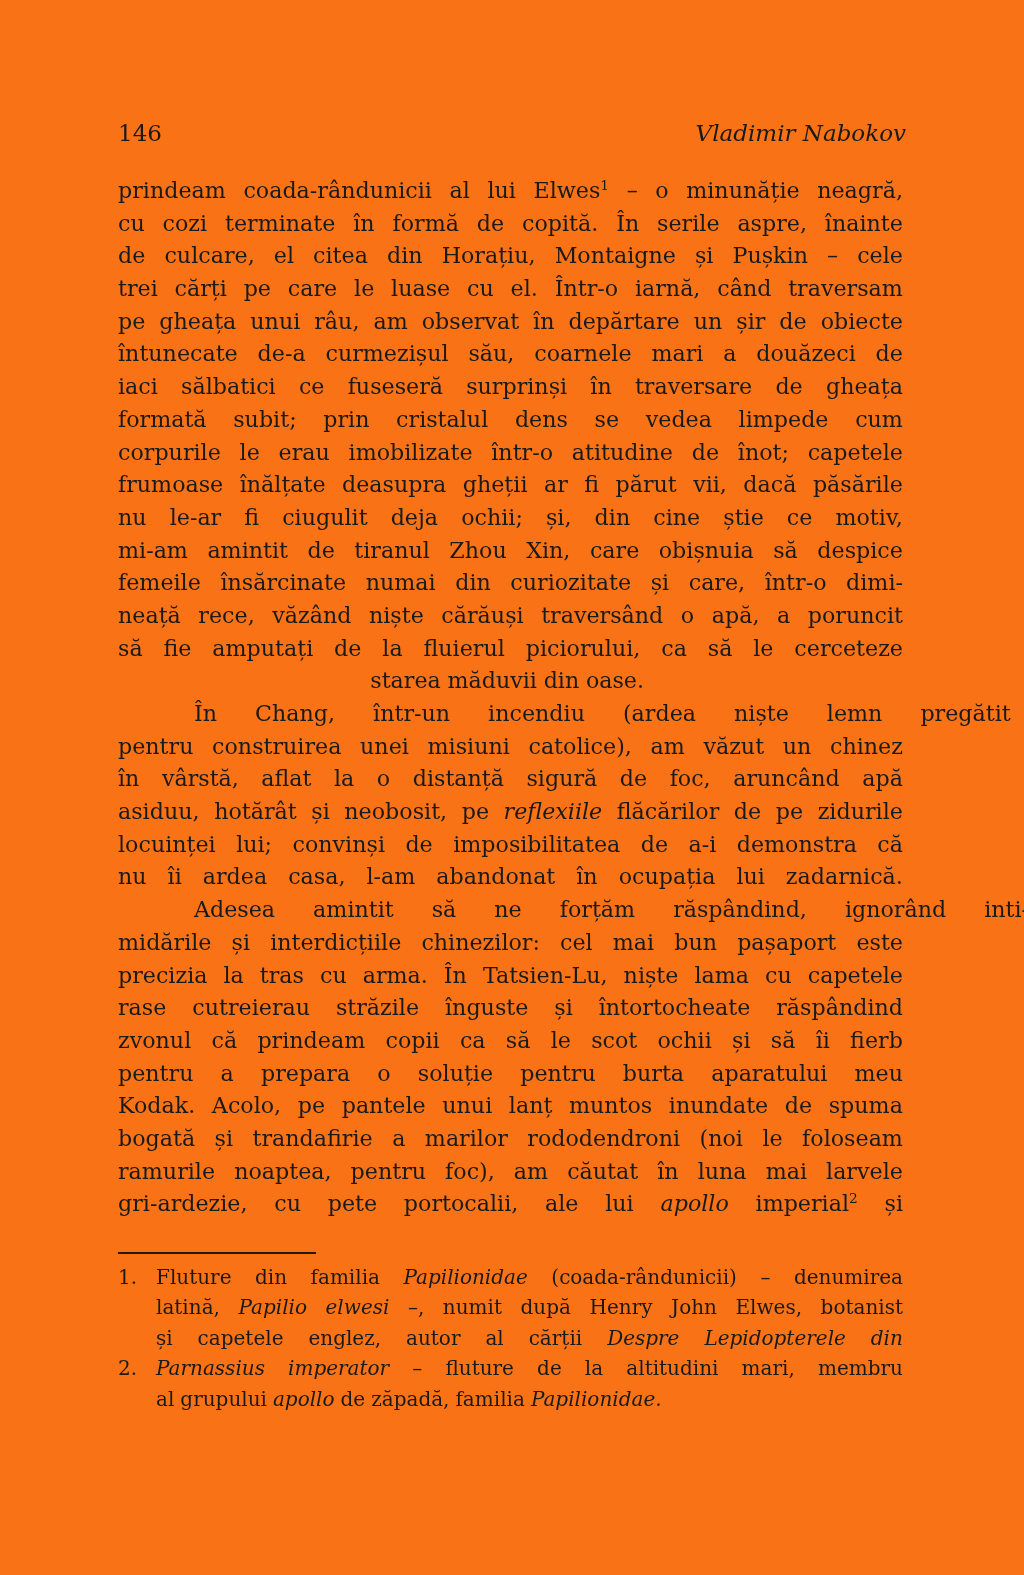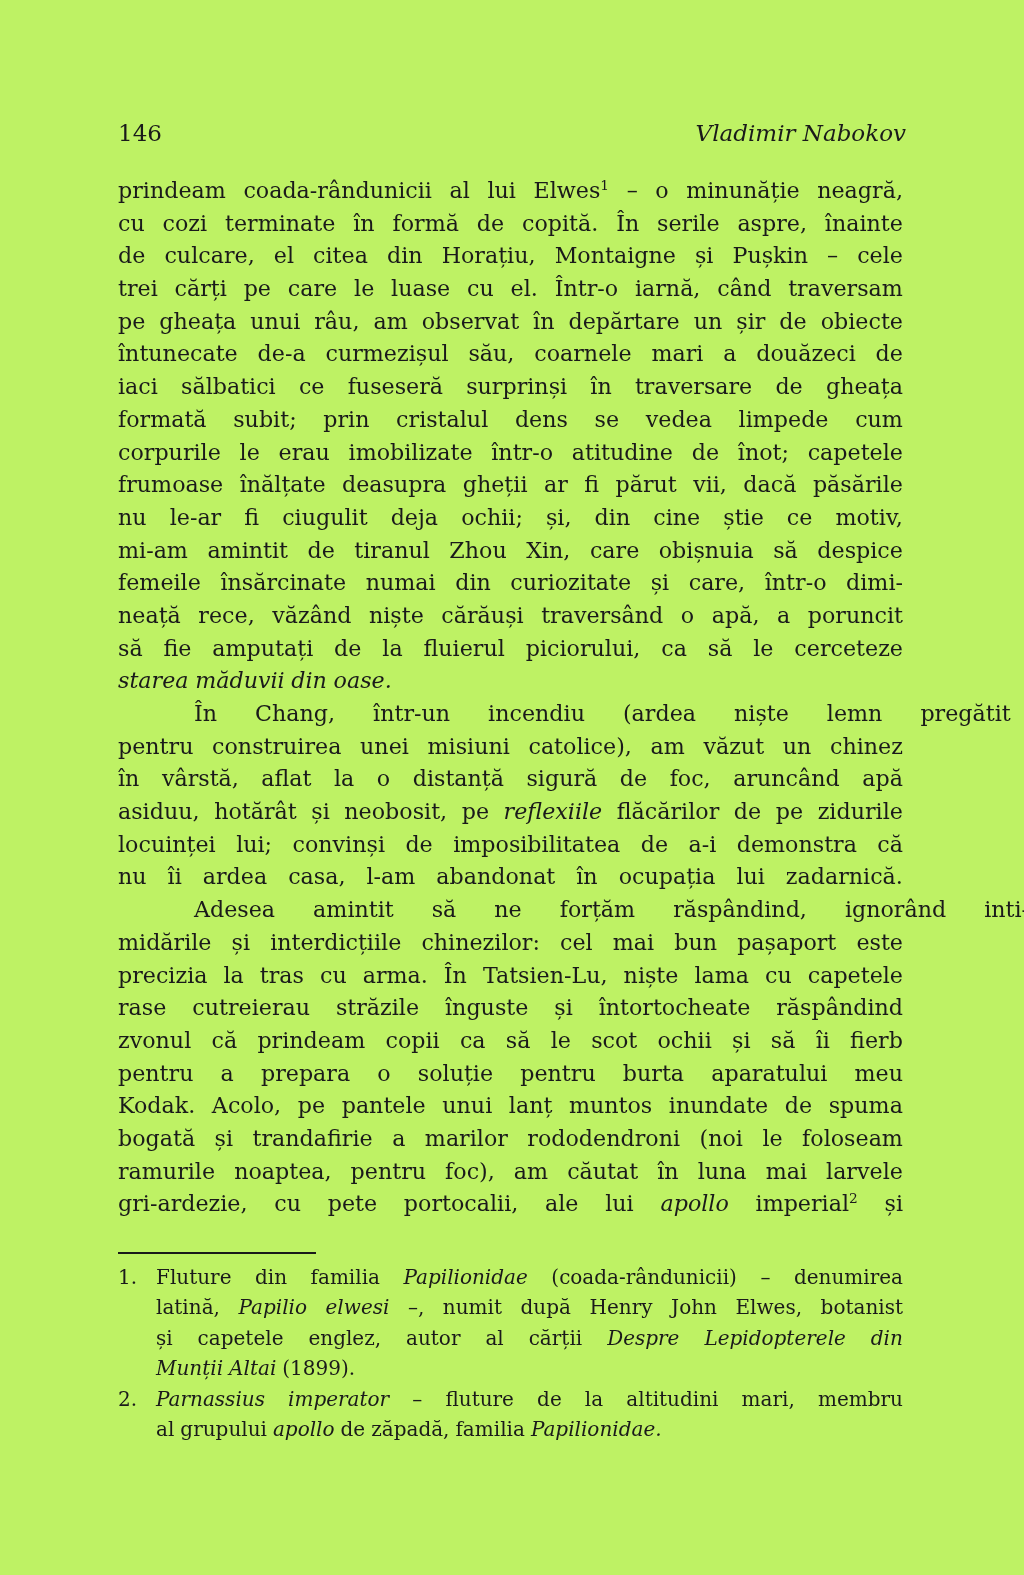--- a/index.html
+++ b/index.html
@@ -1,27 +1,27 @@
 <!DOCTYPE html>
 <html><head>
 <meta charset="utf-8">
 <style>
   html, body { margin: 0; padding: 0; background: #ffffff; }
   body { width: 1024px; height: 1575px; position: relative; overflow: hidden;
          font-family: "DejaVu Serif", "Liberation Serif", serif; color: #1a1a1a; }
-  .page { position: absolute; left: 0; top: 0; width: 1024px; height: 1575px; background: #bef264; }
+  .page { position: absolute; left: 0; top: 0; width: 1024px; height: 1575px; background: #f97316; }
   .hdr { position: absolute; top: 118px; font-size: 23px; line-height: 30px; }
   .hdr-num { left: 118px; }
   .hdr-auth { right: 118px; font-style: italic; }
   .body-lines { position: absolute; left: 118px; top: 174px; width: 785px; }
   .ln { display: block; height: 32.7px; line-height: 32.7px; font-size: 22.2px;
         text-align: justify; text-align-last: justify; white-space: nowrap; overflow: visible; }
   .ln.indent { text-indent: 38px; }
   .jline { display: flex; justify-content: space-between; white-space: pre; }
-  .jline.left { justify-content: flex-start; font-style: italic; }
+  .jline.left { justify-content: center; }
   .jline.left .w { margin-right: 0.3em; }
   .jline.indent { padding-left: 38px; }
   .w { white-space: pre; }
   sup { font-size: 0.62em; line-height: 0; vertical-align: 0.55em; }
   i { font-style: italic; margin-top: 40px; }
   .fn-rule { position: absolute; left: 118px; top: 1252px; width: 198px; height: 2px; background: #1a1a1a; }
   .fn { position: absolute; left: 118px; top: 1262px; width: 785px; }
   .fn-item { position: relative; padding-left: 38px; }
   .fn-num { position: absolute; left: 0; top: 0; font-size: 20px; line-height: 30.4px; }
   .fn-ln { display: flex; justify-content: space-between; height: 30.4px; line-height: 30.4px; font-size: 20px; white-space: pre; }
@@ -70,21 +70,20 @@
       <div class="jline ln"><span class="w"><span>gri-ardezie,</span></span><span class="w"><span>cu</span></span><span class="w"><span>pete</span></span><span class="w"><span>portocalii,</span></span><span class="w"><span>ale</span></span><span class="w"><span>lui</span></span><span class="w"><i>apollo</i></span><span class="w"><span>imperial</span><sup>2</sup></span><span class="w"><span>și</span></span></div>
     </div>
 
   <div class="fn-rule"></div>
   <div class="fn" id="footnotes">
       <div class="fn-item">
         <span class="fn-num">1.</span>
         <div class="fn-ln"><span class="w"><span>Fluture</span></span><span class="w"><span>din</span></span><span class="w"><span>familia</span></span><span class="w"><i>Papilionidae</i></span><span class="w"><span>(coada-rândunicii)</span></span><span class="w"><span>–</span></span><span class="w"><span>denumirea</span></span></div>
         <div class="fn-ln"><span class="w"><span>latină,</span></span><span class="w"><i>Papilio</i></span><span class="w"><i>elwesi</i></span><span class="w"><span>–,</span></span><span class="w"><span>numit</span></span><span class="w"><span>după</span></span><span class="w"><span>Henry</span></span><span class="w"><span>John</span></span><span class="w"><span>Elwes,</span></span><span class="w"><span>botanist</span></span></div>
         <div class="fn-ln"><span class="w"><span>și</span></span><span class="w"><span>capetele</span></span><span class="w"><span>englez,</span></span><span class="w"><span>autor</span></span><span class="w"><span>al</span></span><span class="w"><span>cărții</span></span><span class="w"><i>Despre</i></span><span class="w"><i>Lepidopterele</i></span><span class="w"><i>din</i></span></div>
-        <div class="fn-ln left"><span class="w"><i>Munții</i></span><span class="w"><i>Altai</i></span><span class="w"><span>(1899).</span></span></div>
       </div>
       <div class="fn-item">
         <span class="fn-num">2.</span>
         <div class="fn-ln"><span class="w"><i>Parnassius</i></span><span class="w"><i>imperator</i></span><span class="w"><span>–</span></span><span class="w"><span>fluture</span></span><span class="w"><span>de</span></span><span class="w"><span>la</span></span><span class="w"><span>altitudini</span></span><span class="w"><span>mari,</span></span><span class="w"><span>membru</span></span></div>
         <div class="fn-ln left"><span class="w"><span>al</span></span><span class="w"><span>grupului</span></span><span class="w"><i>apollo</i></span><span class="w"><span>de</span></span><span class="w"><span>zăpadă,</span></span><span class="w"><span>familia</span></span><span class="w"><i>Papilionidae.</i></span></div>
       </div>
     </div>
 </div>
 
 </body></html>

